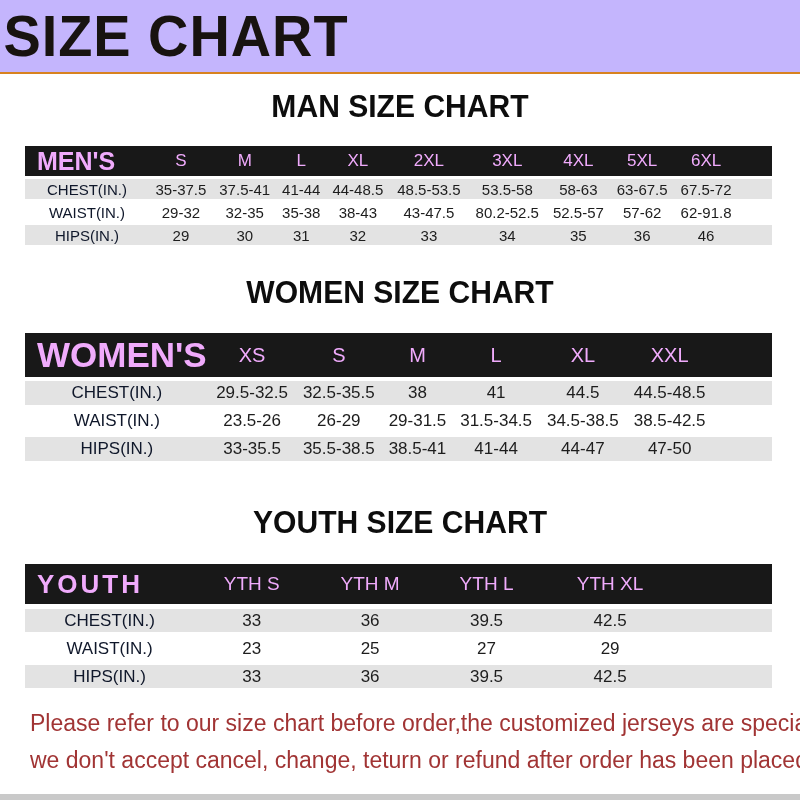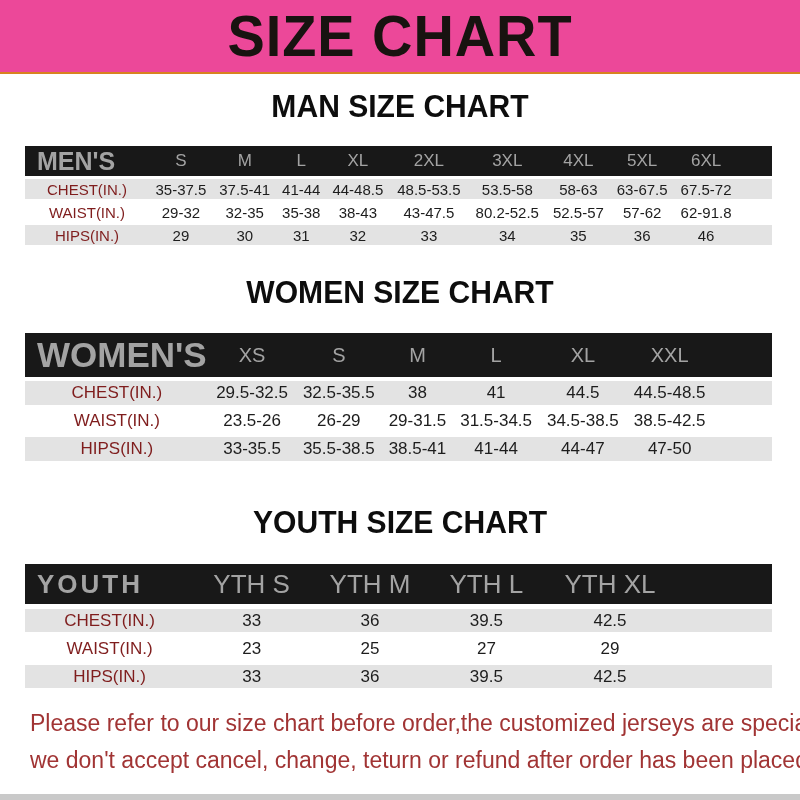--- a/index.html
+++ b/index.html
@@ -7,22 +7,22 @@
     position:relative;
     width:800px;height:800px;
     background:#ffffff;
     overflow:hidden;
     font-family:"Liberation Sans", sans-serif;
     color:#1d1d1d;
   }
   
   .banner{
     height:72px;
-    background:#ec4899;
-    display:flex;align-items:center;justify-content:center;
+    background:#c4b5fd;
+    display:flex;align-items:center;
     border-bottom:2px solid #d8821f;
   }
   .banner h1{
     margin:0;
     font-size:57px;
     font-weight:bold;
     letter-spacing:1px;
     color:#181310;
     transform:scaleX(0.98);
     white-space:nowrap;
@@ -48,47 +48,47 @@
     border-collapse:separate;
     table-layout:auto;
   }
   table.size-table th, table.size-table td{
     text-align:center;
     vertical-align:middle;
     padding:0 2px;
   }
   table.size-table thead th{
     background:#181818;
-    color:#a3a3a3;
+    color:#f0abfc;
     font-weight:normal;
   }
   table.size-table th.tbl-label{
     text-align:left;
     font-weight:bold;
     padding-left:12px;
     white-space:nowrap;
   }
   table.size-table tbody tr:nth-child(odd) td{background:#e3e3e3;}
   table.size-table tbody tr:nth-child(even) td{background:#ffffff;}
-  table.size-table tbody td.row-label{color:#7f1d1d;}
+  table.size-table tbody td.row-label{color:#0f172a;}
   
   .t-men{border-spacing:0 3px;}
   .t-men thead th{font-size:17px;height:30px;}
   .t-men th.tbl-label{font-size:25px;width:110px;}
   .t-men tbody td{font-size:15px;height:20px;}
   .t-men .spacer{width:30px;}
   
   .t-women{border-spacing:0 4px;}
   .t-women thead th{font-size:20px;height:44px;}
   .t-women th.tbl-label{font-size:35px;width:160px;}
   .t-women tbody td{font-size:17px;height:24px;}
   .t-women .spacer{width:55px;}
   
   .t-youth{border-spacing:0 5px;}
-  .t-youth thead th{font-size:26px;height:40px;}
+  .t-youth thead th{font-size:19px;height:40px;}
   .t-youth th.tbl-label{font-size:26px;letter-spacing:3px;width:155px;}
   .t-youth tbody td{font-size:17px;height:23px;}
   .t-youth .spacer{width:90px;}
   
   .notice{
     margin-top:12px;
     padding-left:30px;
     color:#a13434;
   }
   .notice p{

